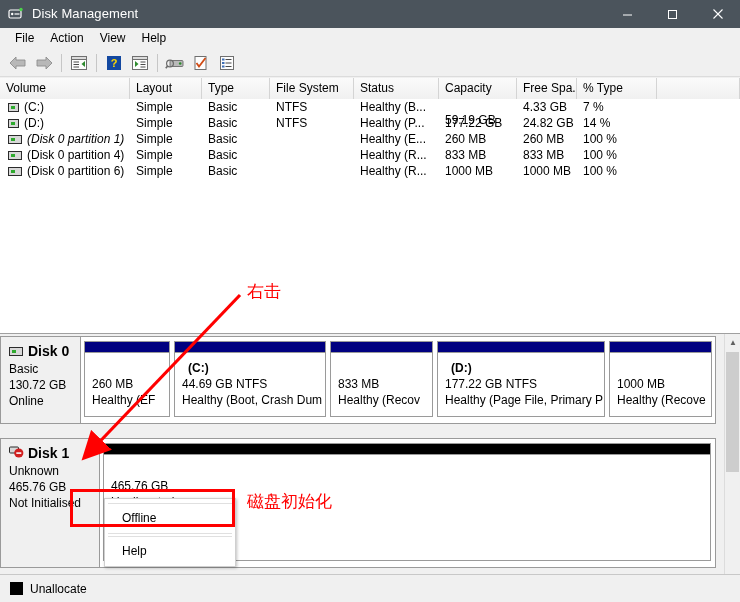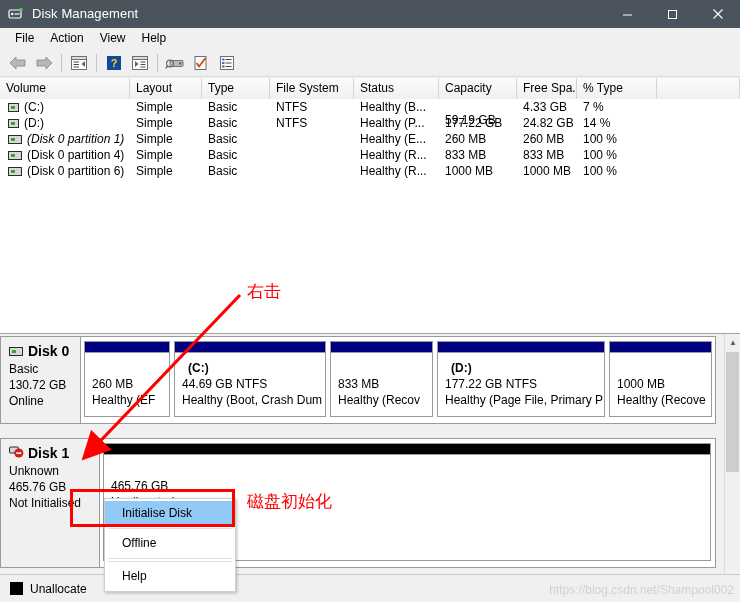--- a/index.html
+++ b/index.html
@@ -571,35 +571,33 @@
       <span class="arrow down">▼</span>
     </div>
 
     <div class="legend">
       <span class="legend-swatch"></span>
       <span class="legend-text">Unallocate</span>
     </div>
   </div>
 
   <div class="ctxmenu">
-    <div class="ctxitem sel">Initialise Disk</div>
     <div class="ctxsep"></div>
     <div class="ctxitem">Offline</div>
     <div class="ctxsep"></div>
     <div class="ctxsep"></div>
     <div class="ctxitem">Help</div>
   </div>
 
   <svg class="anno-svg" viewBox="0 0 740 602">
     <defs>
       <marker id="arrowA" markerWidth="9" markerHeight="9" refX="7" refY="4.5" orient="auto">
         <path d="M0,0 L9,4.5 L0,9 z" fill="#ff0000"></path>
       </marker>
     </defs>
     <line x1="240" y1="295" x2="86" y2="456" stroke="#ff0000" stroke-width="3.2" marker-end="url(#arrowA)"></line>
   </svg>
 
   <div class="anno-text" style="left:247px; top:280px;">右击</div>
   <div class="anno-text" style="left:247px; top:490px;">磁盘初始化</div>
   <div class="anno-box" style="left:70px; top:489px; width:165px; height:38px;"></div>
 
-  <div class="watermark">https://blog.csdn.net/Shampool002</div>
 </div>
 
 </body></html>

